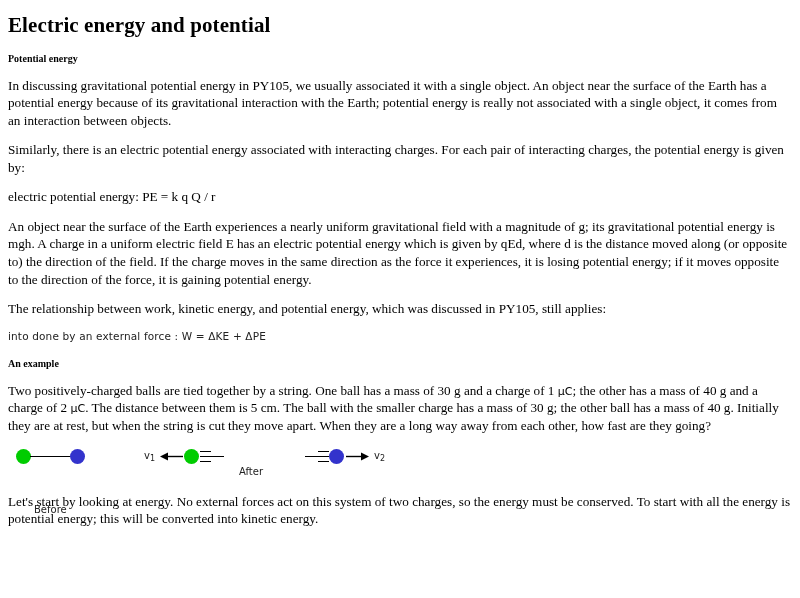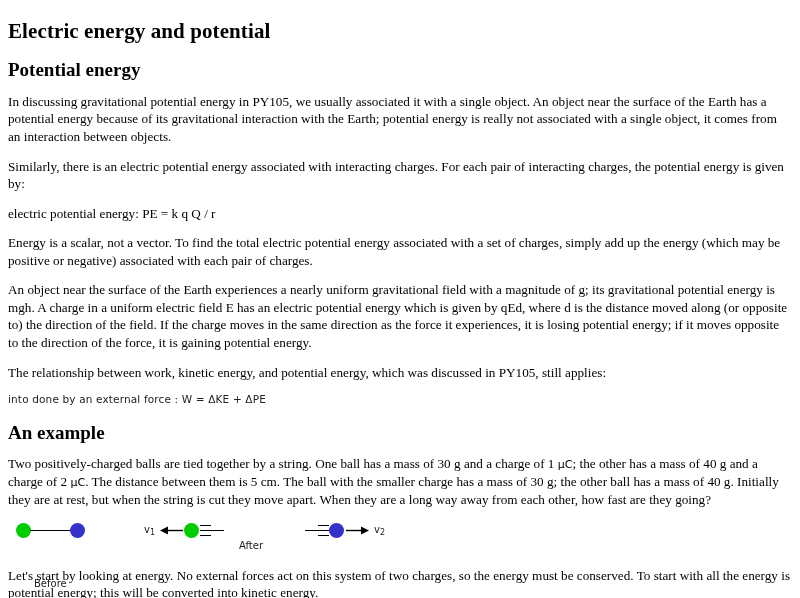--- a/index.html
+++ b/index.html
@@ -15,26 +15,26 @@
     color: #000000;
   }
   .page {
     padding: 6px 8px 0 8px;
     box-sizing: border-box;
     width: 800px;
   }
   h1.doc-title {
     font-size: 21px;
     font-weight: bold;
-    margin: 14px 0 14px 0;
+    margin: 8px 0 14px 0;
     line-height: 1.1;
     letter-spacing: 0.1px;
   }
   h2.section-head {
-    font-size: 19px;
+    font-size: 10px;
     font-weight: bold;
     margin: 16px 0 12px 0;
     line-height: 1.15;
   }
   p.para {
     font-size: 13.2px;
     line-height: 1.33;
     margin: 0 0 12px 0;
     text-align: left;
   }
@@ -122,21 +122,20 @@
 
 
   <h2 class="section-head">Potential energy</h2>
 
   <p class="para">In discussing gravitational potential energy in PY105, we usually associated it with a single object. An object near the surface of the Earth has a potential energy because of its gravitational interaction with the Earth; potential energy is really not associated with a single object, it comes from an interaction between objects.</p>
 
   <p class="para">Similarly, there is an electric potential energy associated with interacting charges. For each pair of interacting charges, the potential energy is given by:</p>
 
   <p class="formula-line">electric potential energy: PE = k q Q / r</p>
 
-  <p class="para">Energy is a scalar, not a vector. To find the total electric potential energy associated with a set of charges, simply add up the energy (which may be positive or negative) associated with each pair of charges.</p>
 
   <p class="para">An object near the surface of the Earth experiences a nearly uniform gravitational field with a magnitude of g; its gravitational potential energy is mgh. A charge in a uniform electric field E has an electric potential energy which is given by qEd, where d is the distance moved along (or opposite to) the direction of the field. If the charge moves in the same direction as the force it experiences, it is losing potential energy; if it moves opposite to the direction of the force, it is gaining potential energy.</p>
 
   <p class="para">The relationship between work, kinetic energy, and potential energy, which was discussed in PY105, still applies:</p>
 
   <div class="formula-img">into done by an external force : W = ΔKE + ΔPE</div>
 
   <h2 class="section-head">An example</h2>
 
   <p class="para"><span>Two positively-charged balls are tied together by a string. One ball has a mass of 30 g and a charge of 1 </span><span class="micro"><span>μC</span></span><span>; the other has a mass of 40 g and a charge of 2 </span><span class="micro"><span>μC</span></span><span>. The distance between them is 5 cm. The ball with the smaller charge has a mass of 30 g; the other ball has a mass of 40 g. Initially they are at rest, but when the string is cut they move apart. When they are a long way away from each other, how fast are they going?</span></p>

